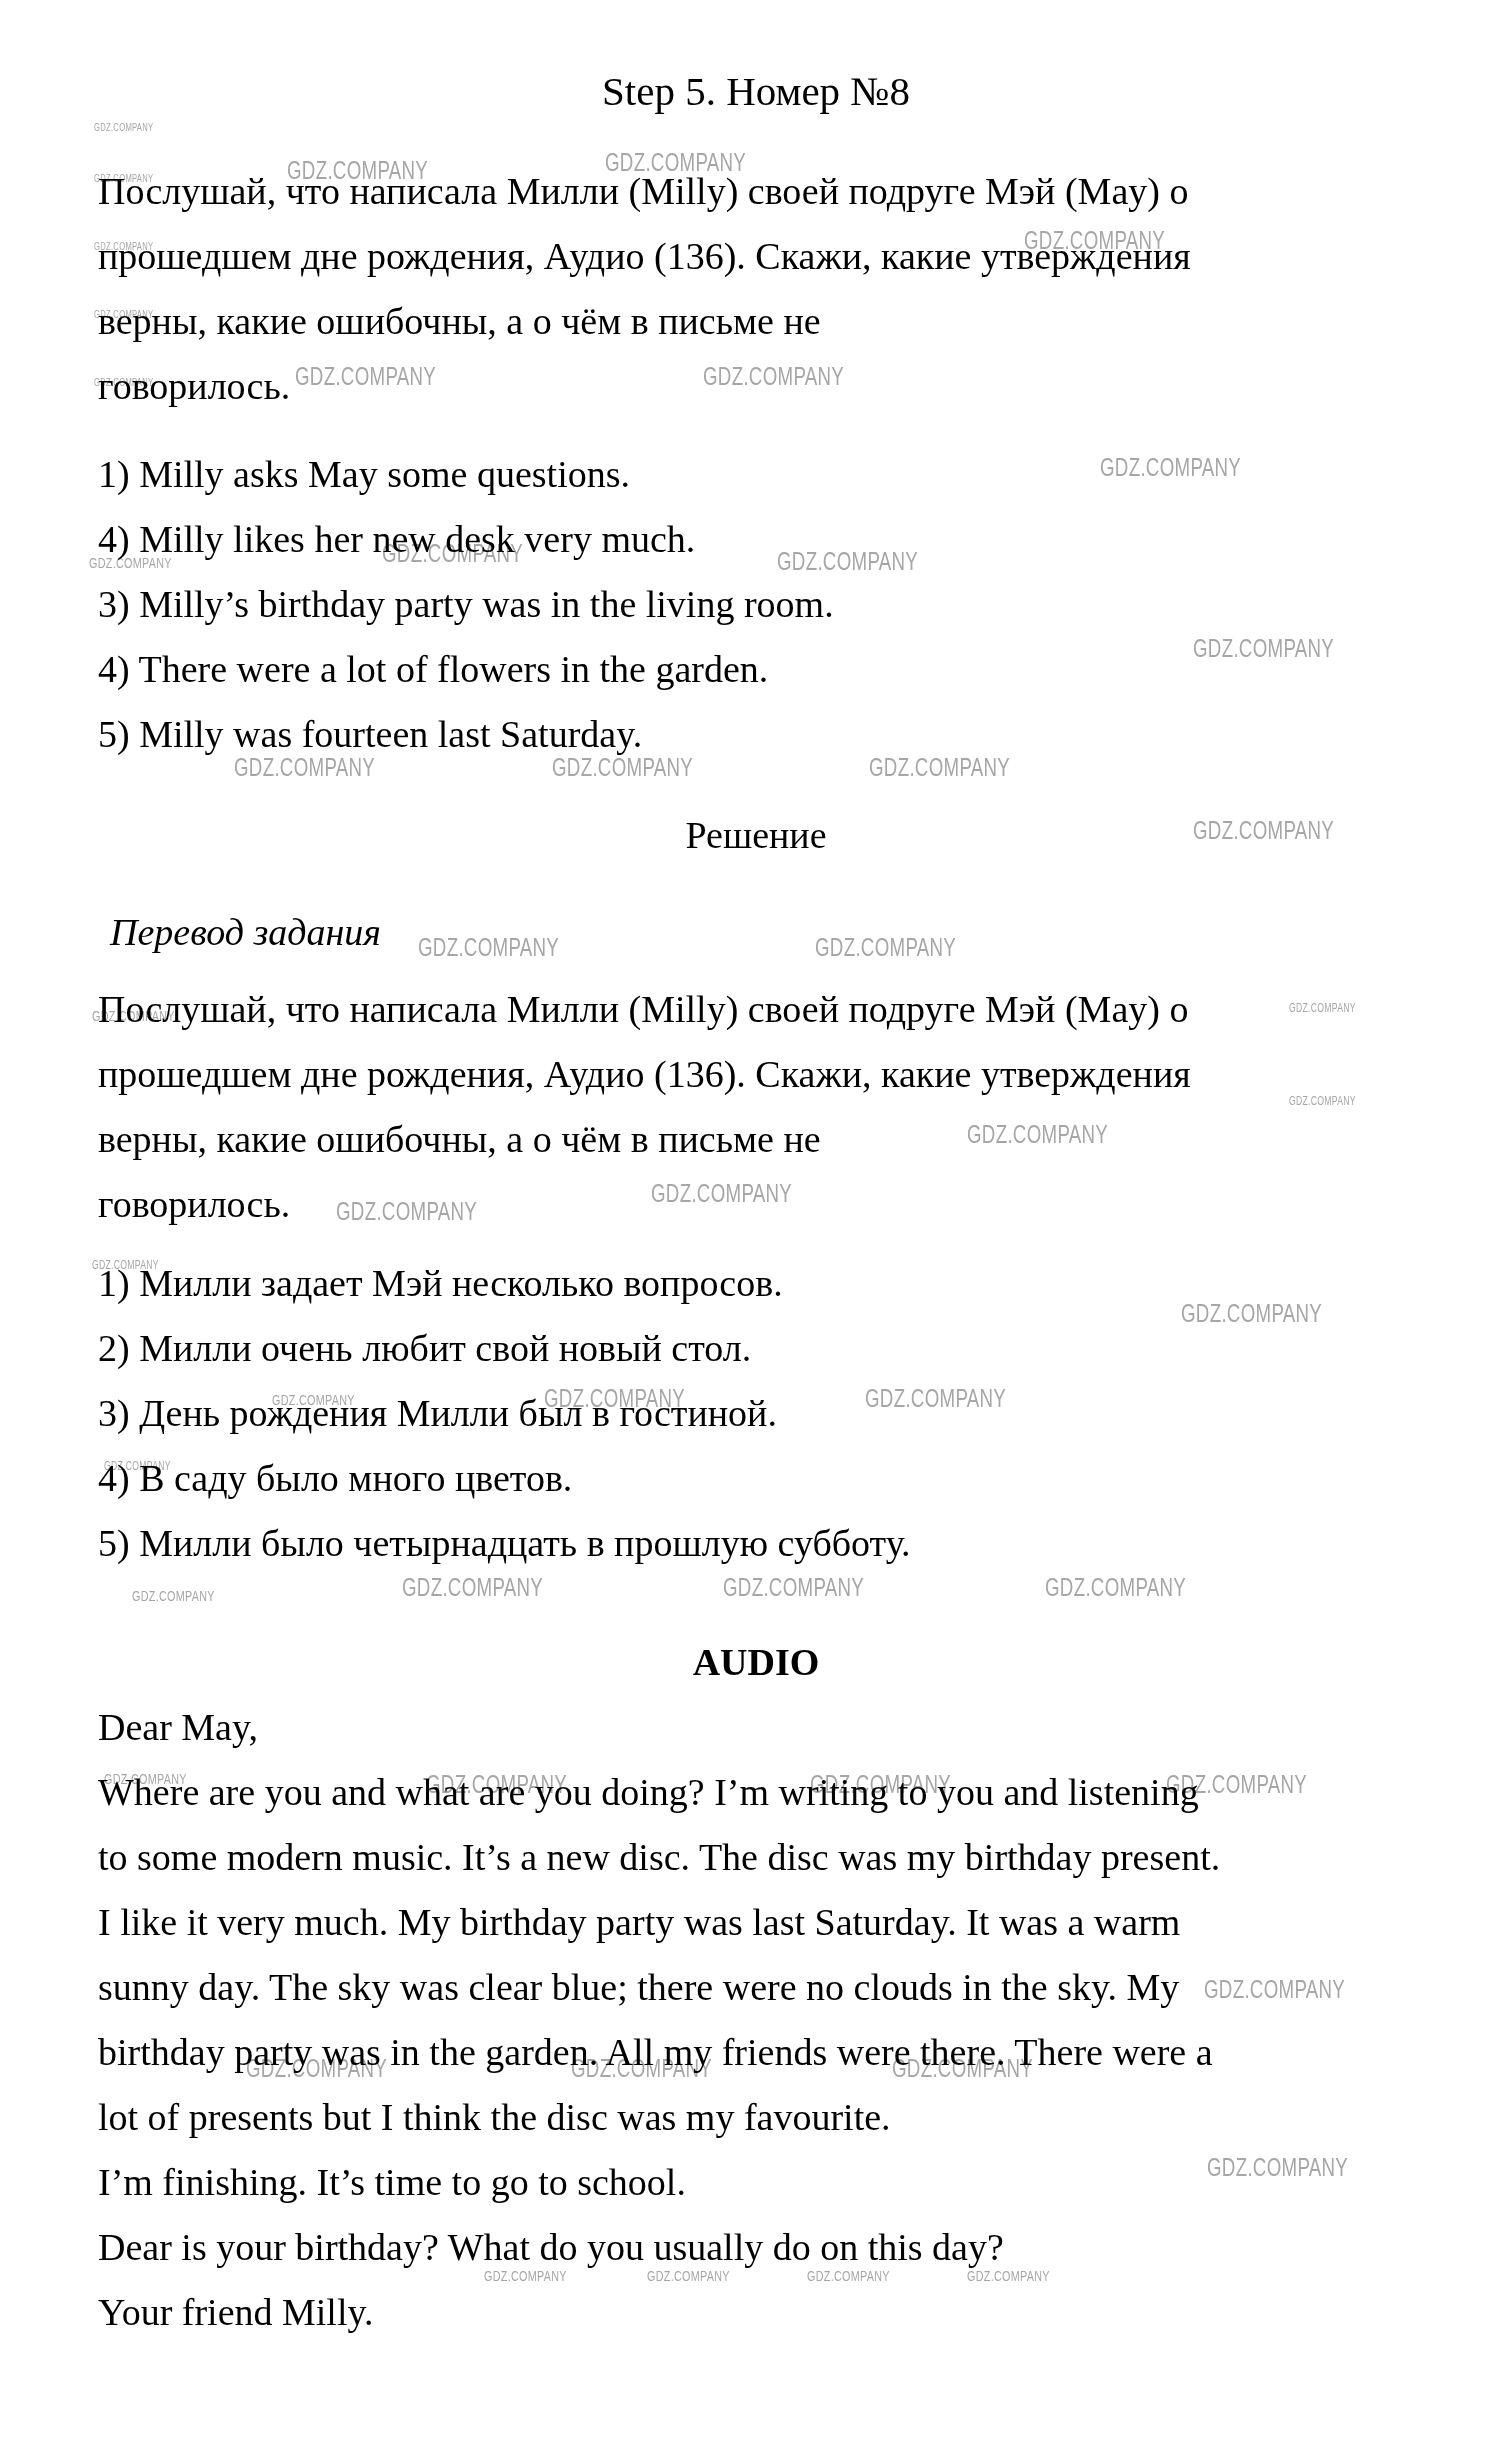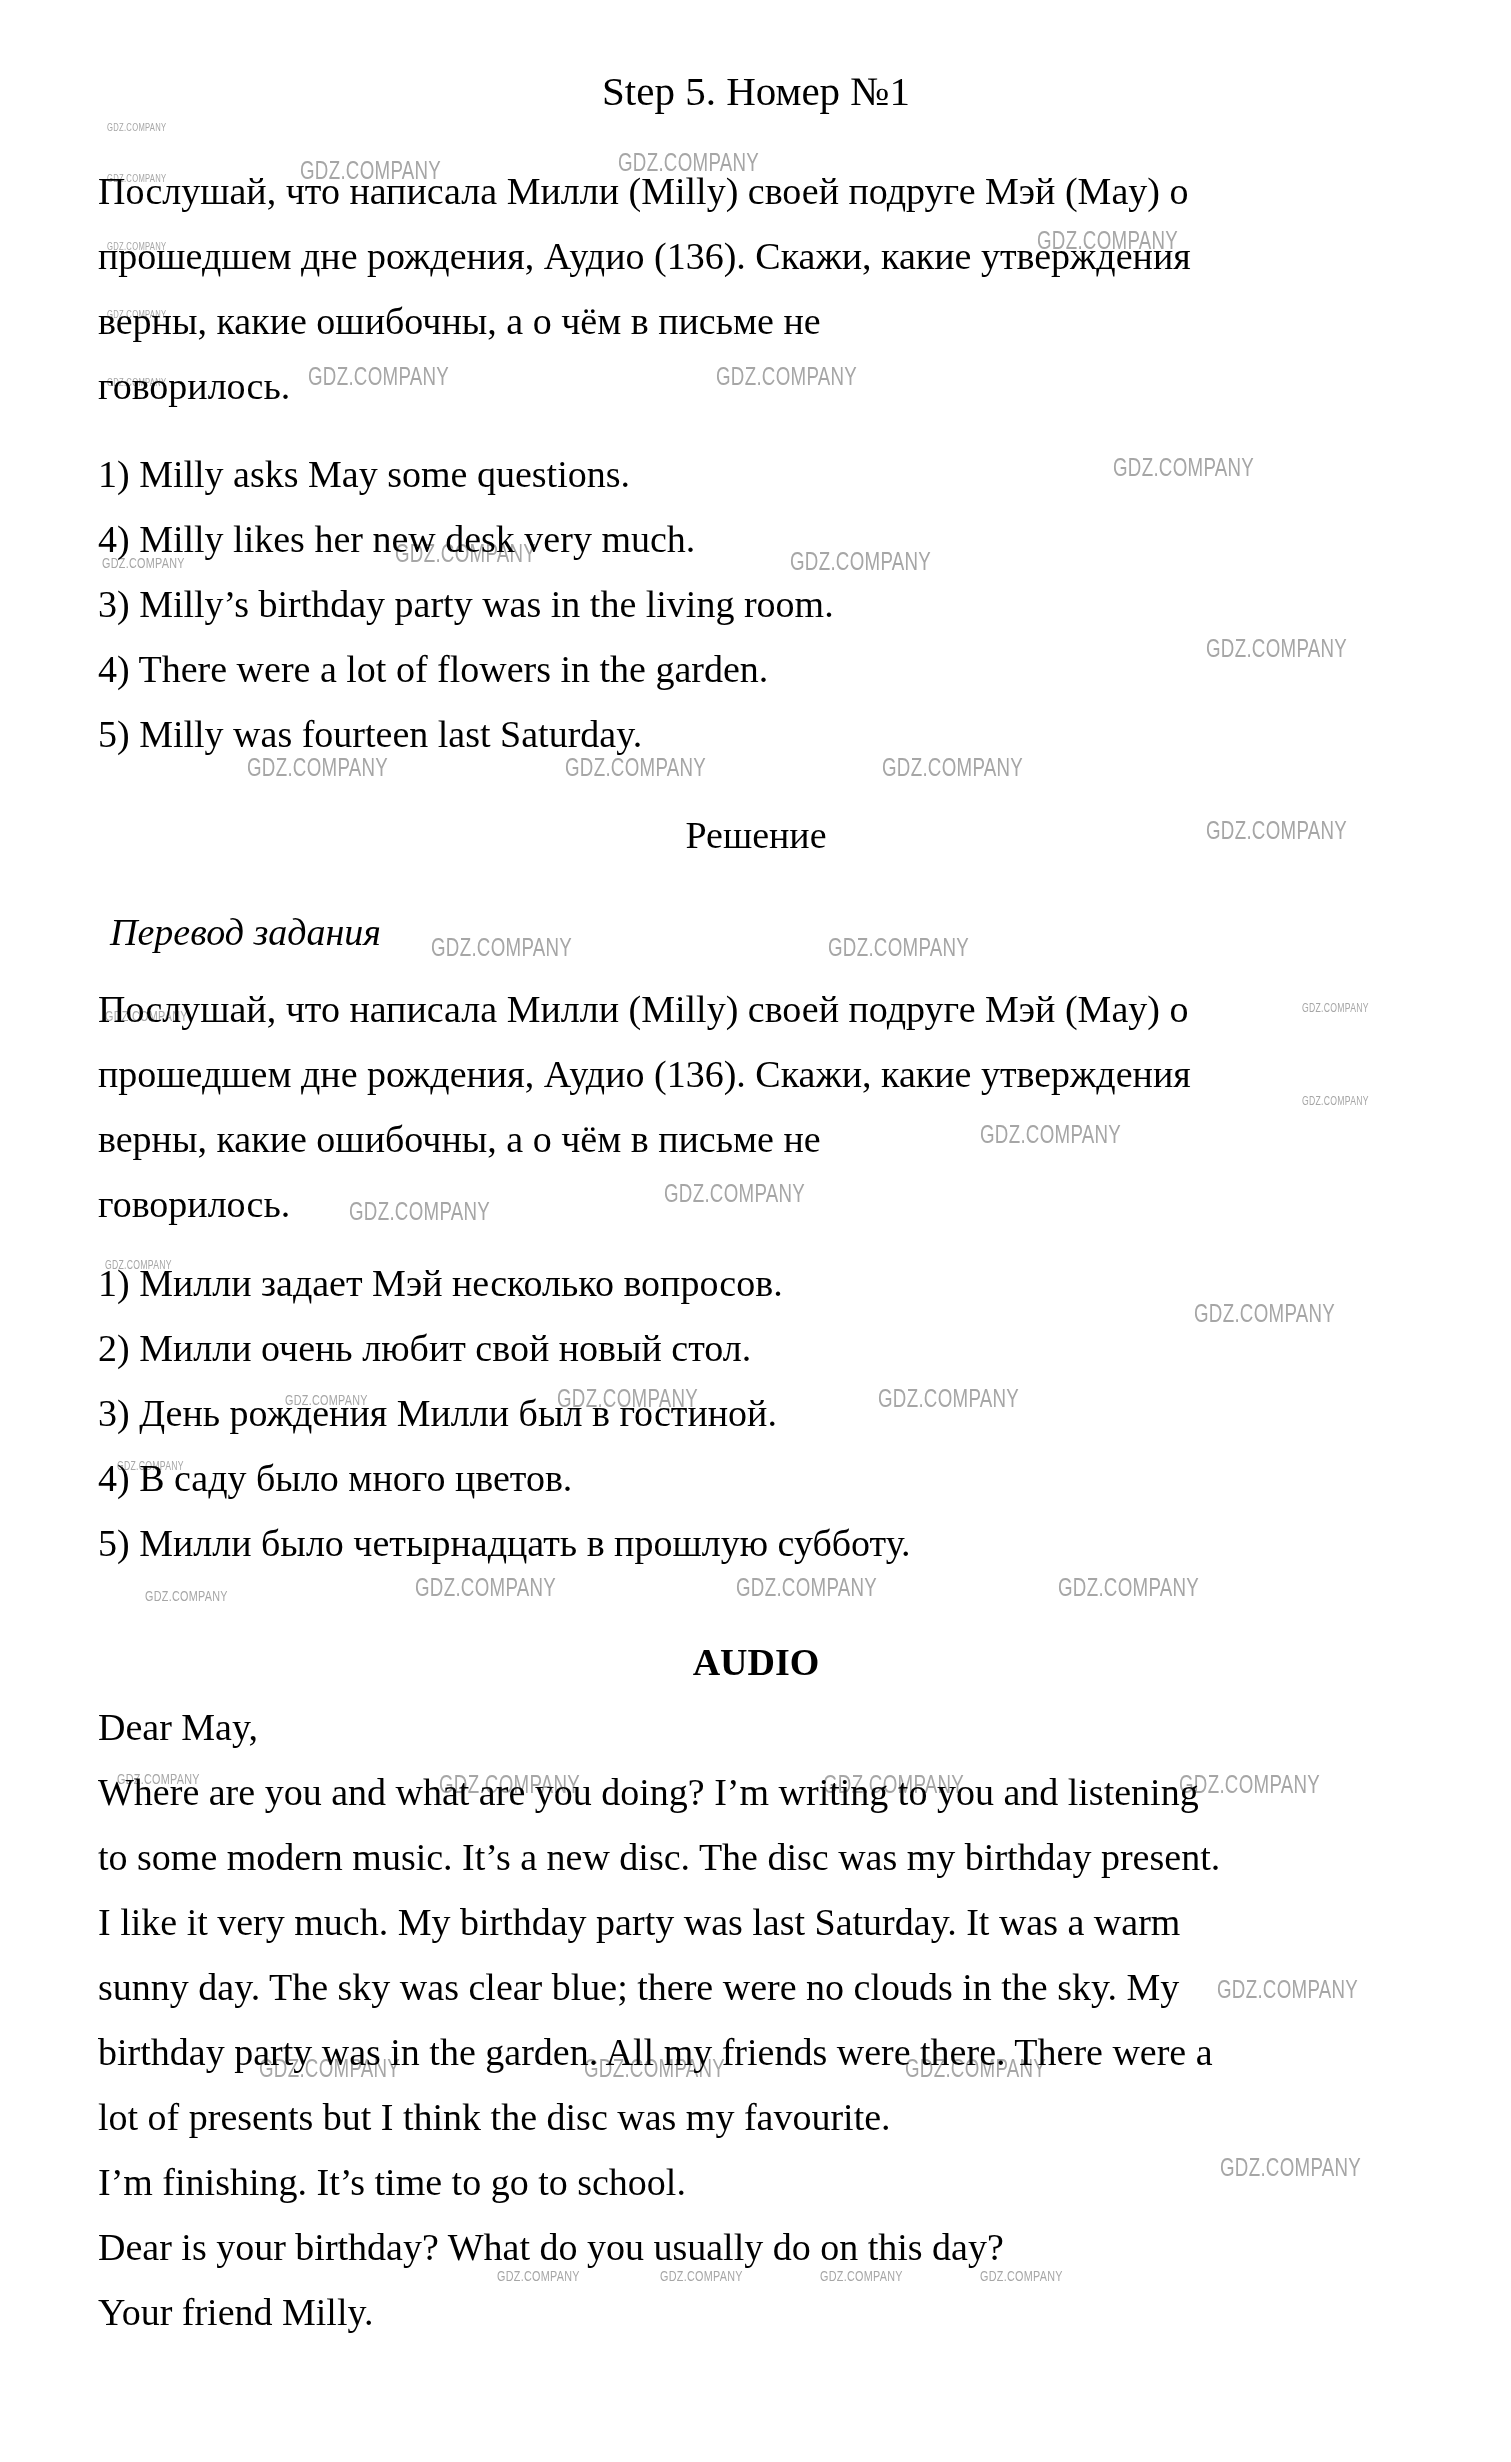--- a/index.html
+++ b/index.html
@@ -14,21 +14,20 @@
     background: #ffffff;
     overflow: hidden;
     font-family: "Liberation Serif", serif;
     color: #000000;
   }
   .watermark-layer {
     position: absolute;
     inset: 0;
     z-index: 1;
     pointer-events: none;
-    margin-left: 13px;
   }
   .watermark {
     position: absolute;
     font-family: "Liberation Sans", sans-serif;
     color: #a6a6a6;
     white-space: nowrap;
     transform: scaleX(0.72);
     transform-origin: left top;
     font-weight: 400;
     letter-spacing: 0.4px;
@@ -140,21 +139,21 @@
       <div class="watermark" style="left: 892px; top: 2053px; font-size: 26px; color: rgb(166, 166, 166);">GDZ.COMPANY</div>
       <div class="watermark" style="left: 1207px; top: 2152px; font-size: 26px; color: rgb(166, 166, 166);">GDZ.COMPANY</div>
       <div class="watermark" style="left: 484px; top: 2267px; font-size: 15px; color: rgb(166, 166, 166);">GDZ.COMPANY</div>
       <div class="watermark" style="left: 647px; top: 2267px; font-size: 15px; color: rgb(166, 166, 166);">GDZ.COMPANY</div>
       <div class="watermark" style="left: 807px; top: 2267px; font-size: 15px; color: rgb(166, 166, 166);">GDZ.COMPANY</div>
       <div class="watermark" style="left: 967px; top: 2267px; font-size: 15px; color: rgb(166, 166, 166);">GDZ.COMPANY</div>
     </div>
 
   <div class="content">
 
-    <h1 class="title">Step 5. Номер №1</h1>
+    <h1 class="title">Step 5. Номер №8</h1>
 
     <p class="para task-para">Послушай, что написала Милли (Milly) своей подруге Мэй (May) о
 прошедшем дне рождения, Аудио (136). Скажи, какие утверждения
 верны, какие ошибочны, а о чём в письме не
 говорилось.</p>
 
     <div class="list">
       <div class="list-item">1) Milly asks May some questions.</div>
       <div class="list-item">4) Milly likes her new desk very much.</div>
       <div class="list-item">3) Milly’s birthday party was in the living room.</div>

